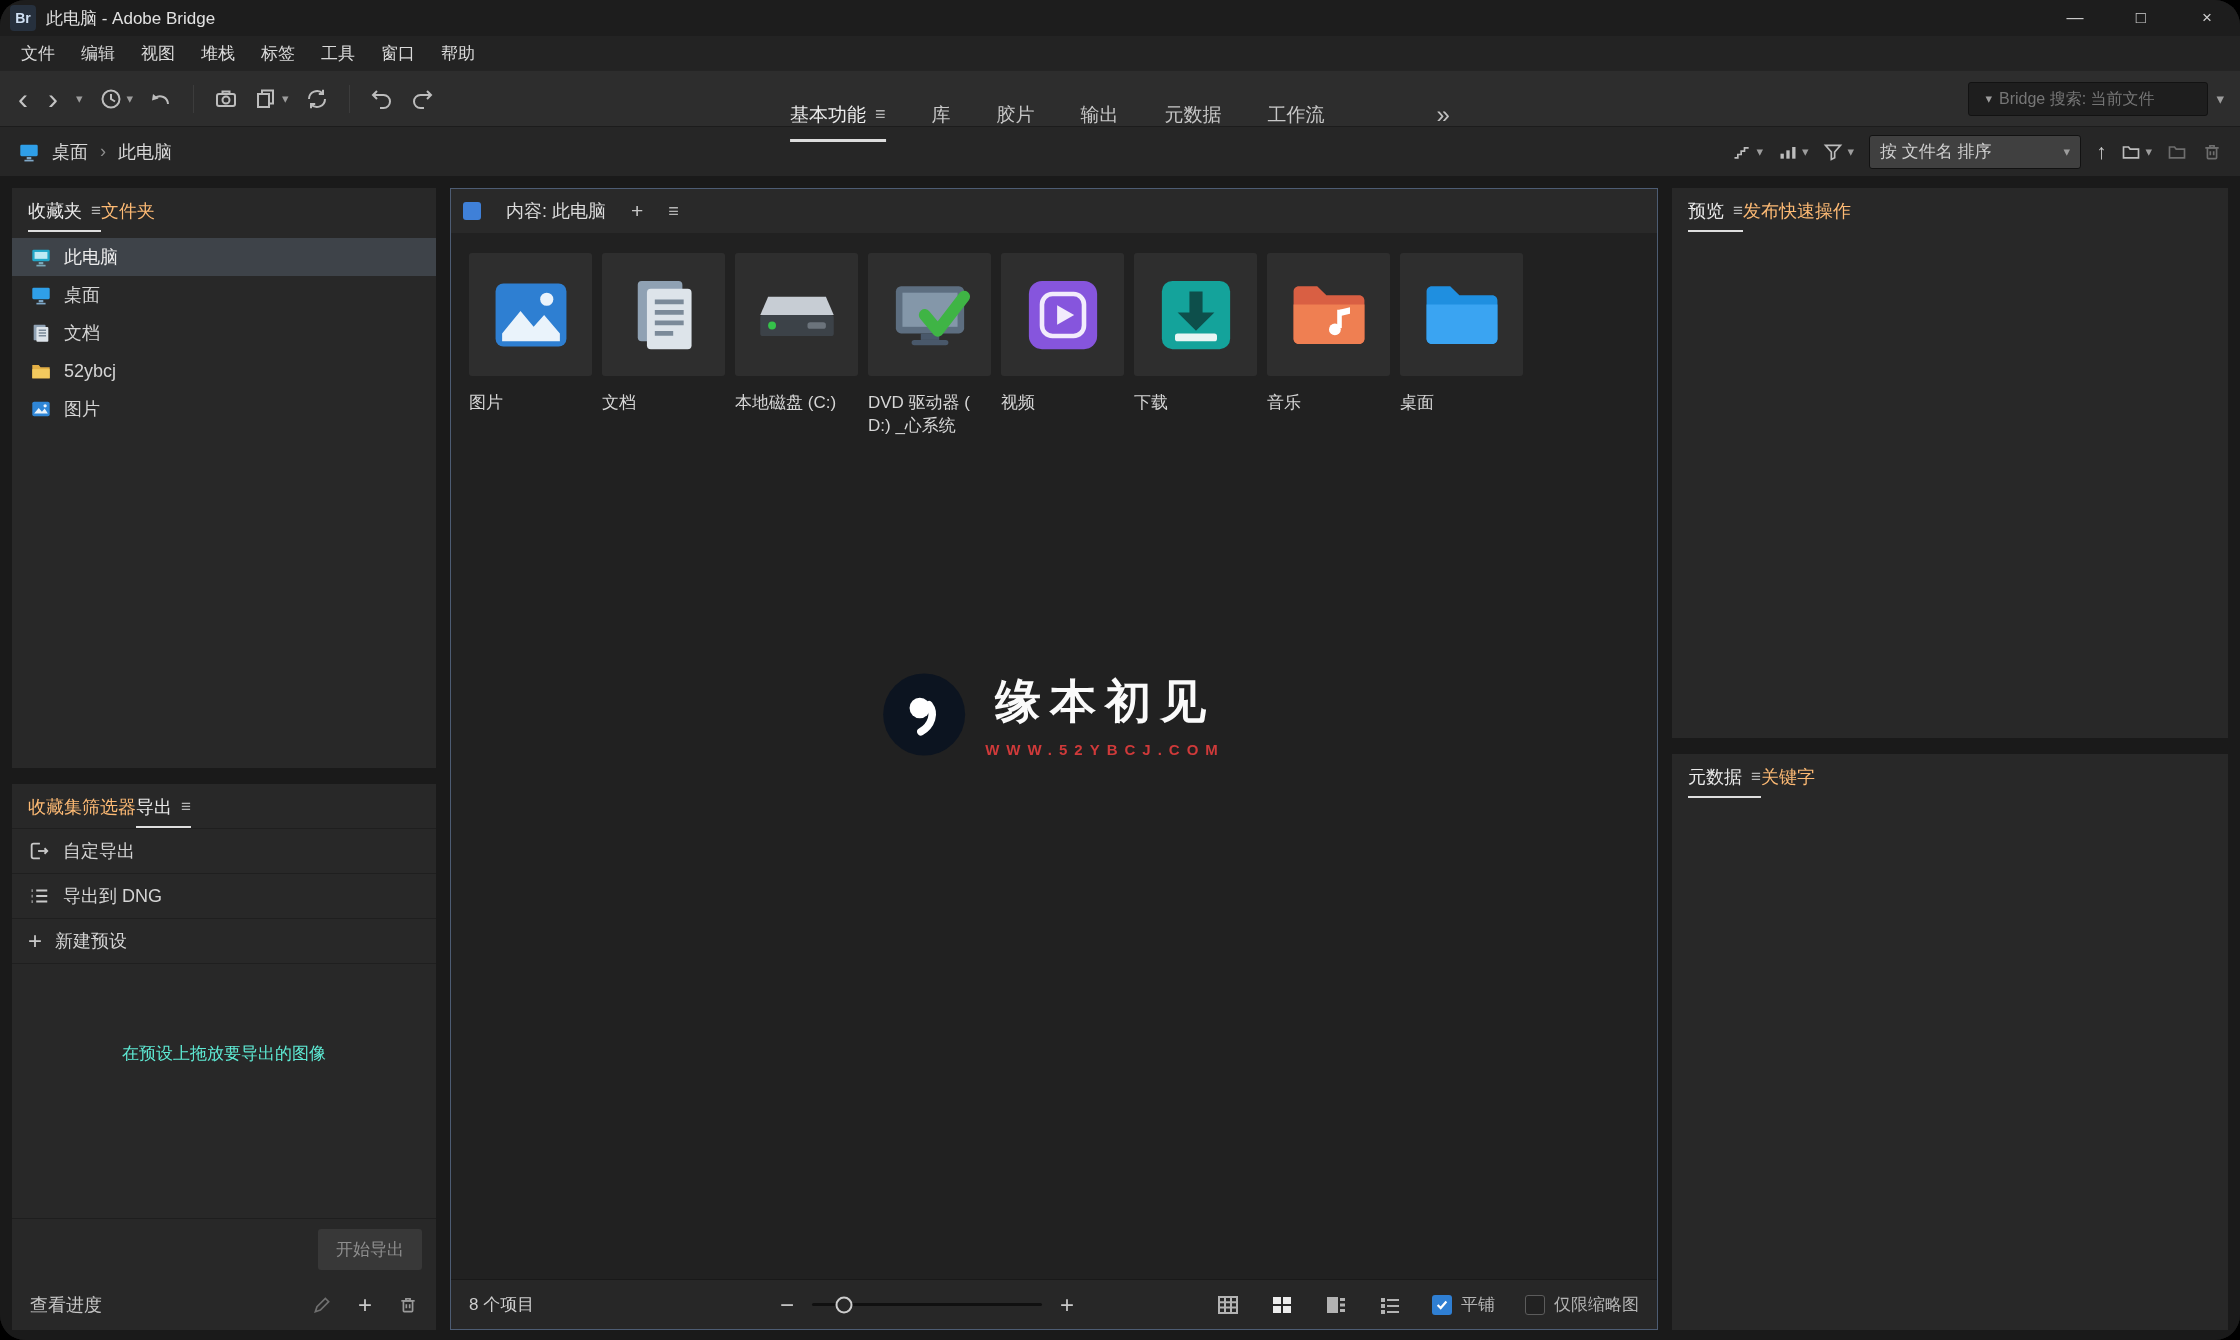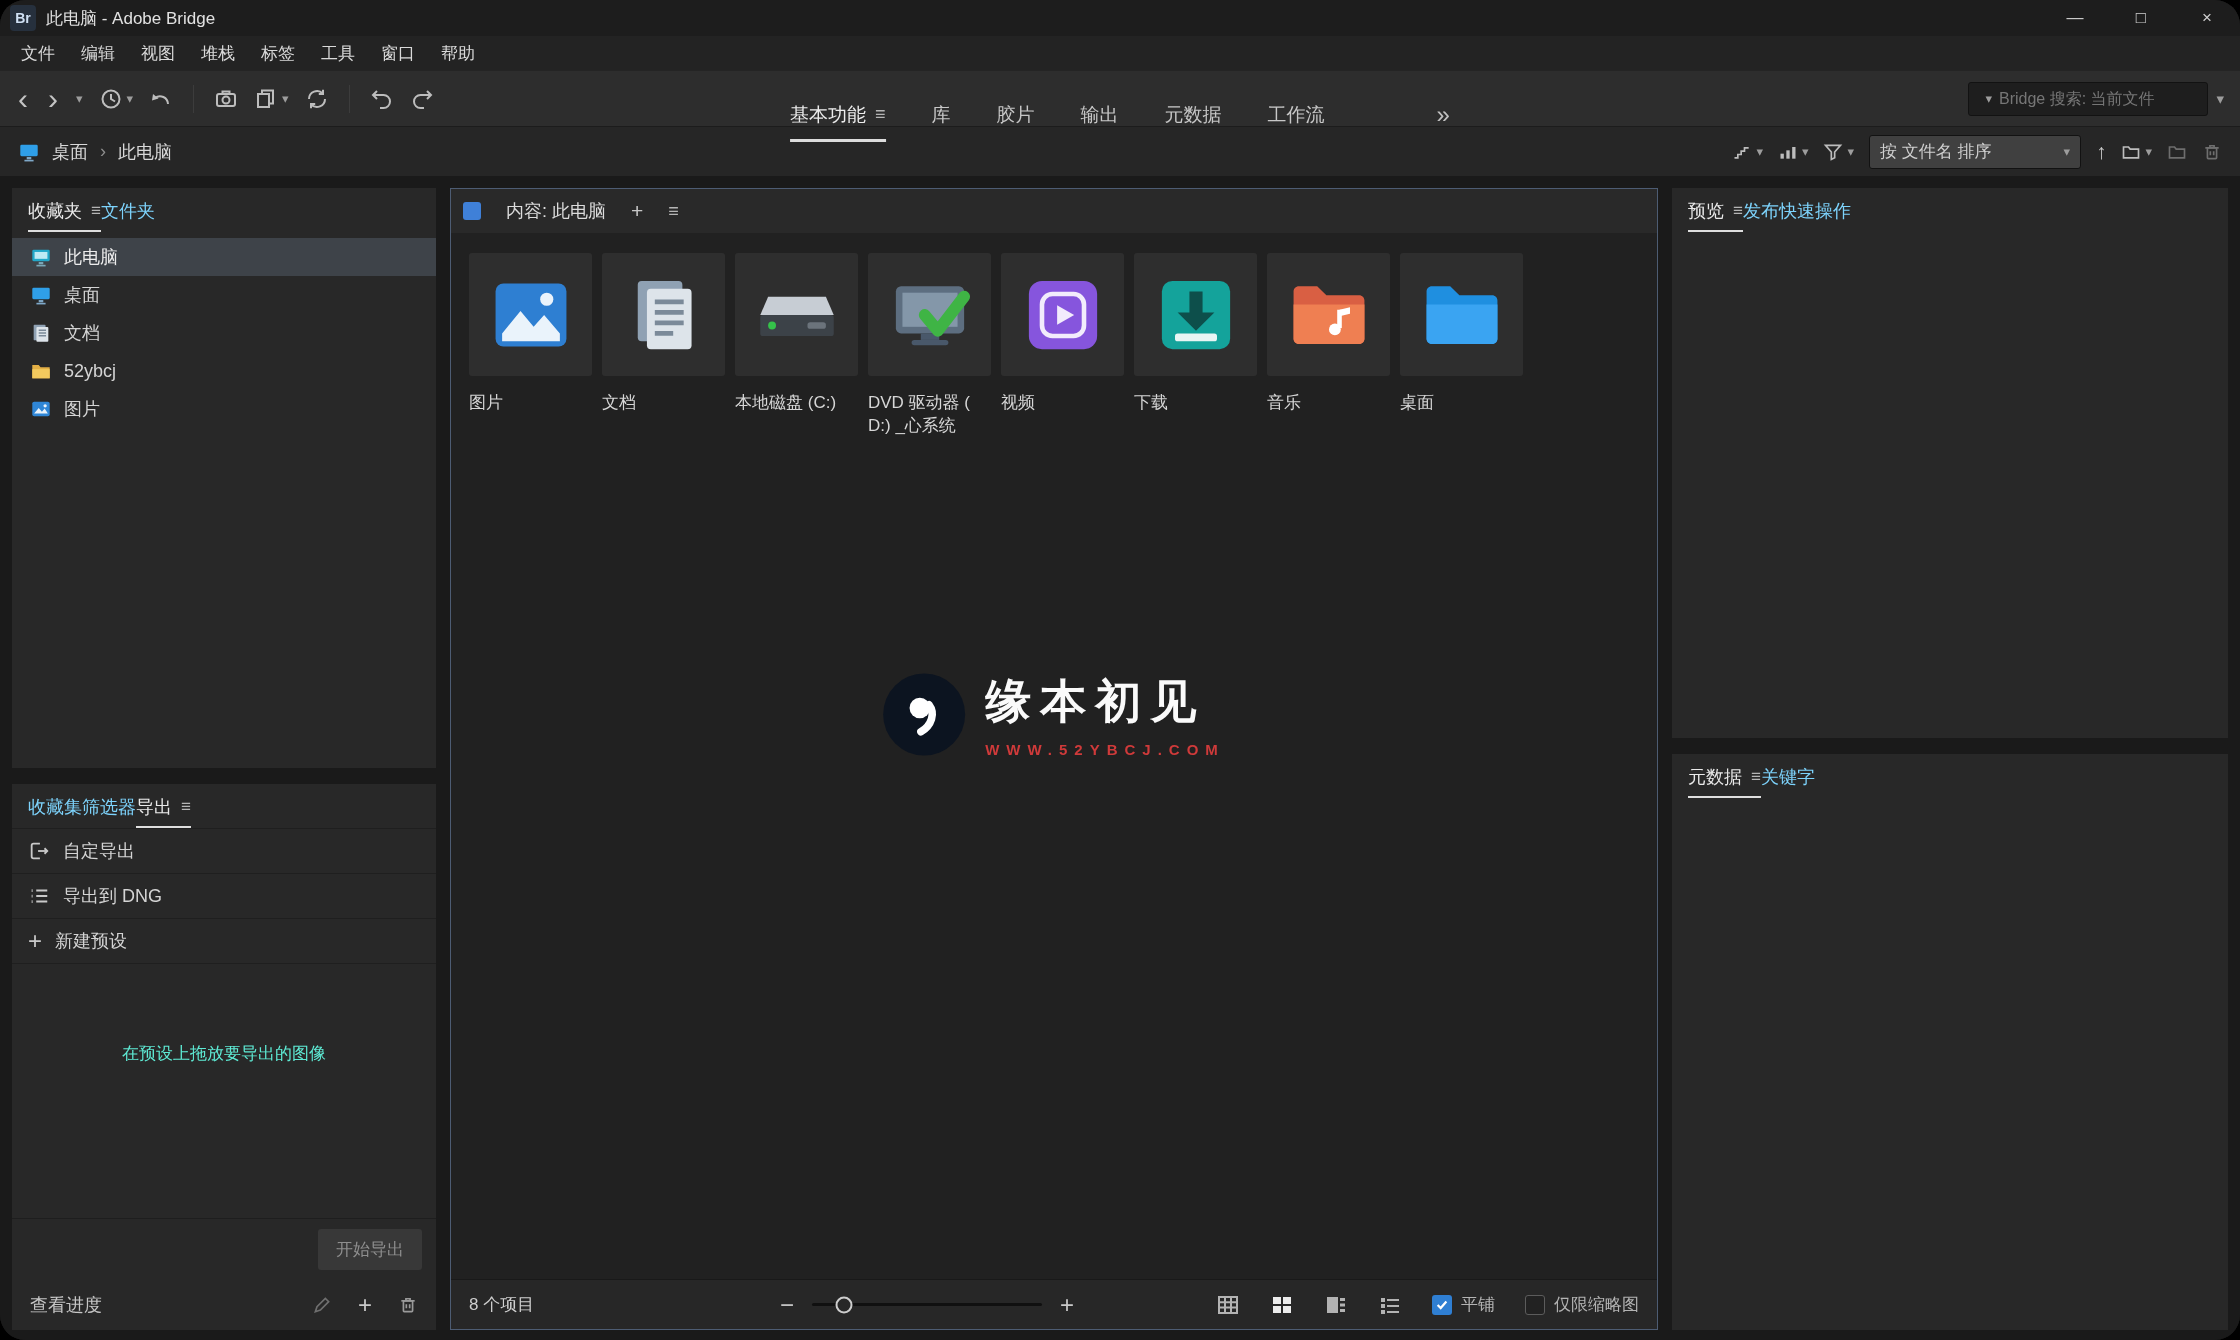--- a/index.html
+++ b/index.html
@@ -48,21 +48,21 @@
   .dim { color:#6e6e6e; }
 
   
   .main { flex:1; display:flex; gap:14px; padding:12px 12px 10px; min-height:0; background:#1a1a1a; }
   .col-left { width:424px; flex:none; display:flex; flex-direction:column; gap:16px; min-height:0; }
   .col-center { flex:1; min-width:0; display:flex; }
   .col-right { width:556px; flex:none; display:flex; flex-direction:column; gap:16px; min-height:0; }
   .panel { background:#282828; display:flex; flex-direction:column; min-height:0; }
 
   .panel-tabs { height:44px; flex:none; display:flex; align-items:flex-start; padding:0 16px; }
-  .ptab { font-size:18px; color:#7dd3fc; display:flex; align-items:center; gap:9px; padding:11px 0 7px; border-bottom:2px solid transparent; }
+  .ptab { font-size:18px; color:#fdba74; display:flex; align-items:center; gap:9px; padding:11px 0 7px; border-bottom:2px solid transparent; }
   .ptab.active { color:#e9e9e9; border-bottom-color:#dedede; }
   .ptab .ws-burger { font-size:17px; }
 
   
   .fav-panel { height:580px; flex:none; }
   .fav-list { padding-top:6px; }
   .fav-row { height:38px; display:flex; align-items:center; gap:12px; padding:0 0 0 18px; font-size:18px; color:#d4d4d4; }
   .fav-row.selected { background:#3e4349; color:#ececec; }
   .i22 { width:22px; height:22px; flex:none; }
 
@@ -87,21 +87,21 @@
   .ch-burger { font-size:18px; color:#b5b5b5; }
   .content-body { flex:1; position:relative; padding:20px 18px; overflow:hidden; }
   .tiles { display:flex; flex-wrap:wrap; }
   .tile { width:133px; display:flex; flex-direction:column; }
   .thumb { width:123px; height:123px; background:#2e2e2e; border-radius:3px; display:flex; align-items:center; justify-content:center; }
   .tile-label { margin-top:16px; font-size:17px; color:#d6d6d6; line-height:1.35; padding-right:10px; word-break:break-word; }
   .i84 { width:84px; height:84px; }
 
   .watermark { position:absolute; left:50%; top:46%; transform:translate(-50%,-50%); display:flex; align-items:center; gap:20px; }
   .wm-logo { width:82px; height:82px; border-radius:50%; background:#0c1420; display:flex; align-items:center; justify-content:center; }
-  .wm-title { font-size:46px; font-weight:bold; color:#fafafa; letter-spacing:9px; }
+  .wm-title { font-size:46px; font-weight:bold; color:#fafafa; letter-spacing:9px;text-align:center; }
   .wm-sub { margin-top:8px; font-size:15px; color:#cf3a3a; letter-spacing:7px; font-weight:bold; }
 
   
   .content-status { height:50px; flex:none; background:#272727; border-top:1px solid #191919; display:flex; align-items:center; padding:0 18px; font-size:17px; color:#c9c9c9; }
   .status-count { width:240px; flex:none; color:#cfcfcf; }
   .zoom-group { display:flex; align-items:center; gap:18px; margin:0 auto; }
   .glyph-minus { font-size:24px; color:#c9c9c9; line-height:1; }
   .zoom-track { width:230px; height:3px; background:#101010; border-radius:2px; position:relative; }
   .zoom-knob { position:absolute; top:50%; left:14%; transform:translate(-50%,-50%); width:17px; height:17px; border-radius:50%; border:2px solid #cdcdcd; background:#272727; }
   .view-group { display:flex; align-items:center; gap:30px; margin-left:auto; color:#b3b3b3; }

